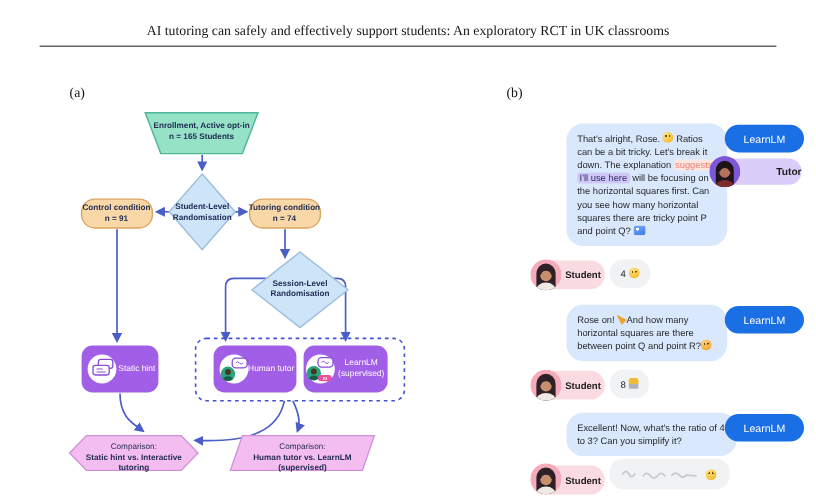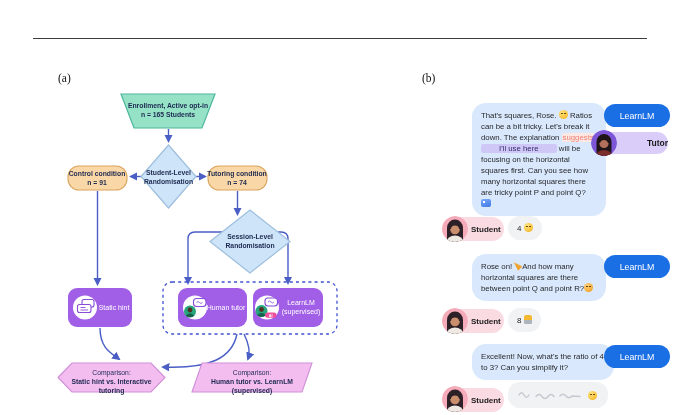--- a/index.html
+++ b/index.html
@@ -25,21 +25,21 @@
   .bubble-gray{position:absolute;box-sizing:border-box;background:#f1f2f4;border-radius:12px;
     padding:7px 9px;font-size:8px;color:#26282b;white-space:nowrap;}
   .pill-learnlm{position:absolute;width:66px;height:23px;background:#1a6fe4;border-radius:12px;
     color:#fff;font-size:8.8px;display:flex;align-items:center;justify-content:center;}
   .pill-tutor{position:absolute;width:70px;height:22px;background:#dacdf9;border-radius:11px;
     color:#1b1b1b;font-size:8.5px;font-weight:bold;display:flex;align-items:center;padding-left:32px;box-sizing:border-box;}
   .pill-student{position:absolute;width:62px;height:24px;background:#fbdbe2;border-radius:12px;
     color:#1b1b1b;font-size:8px;font-weight:bold;display:flex;align-items:center;padding-left:29px;box-sizing:border-box;text-align:center;}
   .avatar{position:absolute;width:26px;height:26px;border-radius:50%;overflow:hidden;z-index:3;}
   .del{color:#ef8276;background:#fde7e3;border-radius:2px;padding:0 1px;}
-  .ins{color:#33296b;background:#cfc8f7;border-radius:2px;padding:0 18px;}
+  .ins{color:#33296b;background:#cfc8f7;border-radius:2px;padding:0 2px;}
   
   .emo{display:inline-block;width:9px;height:9px;border-radius:50%;vertical-align:-1px;
     background:radial-gradient(circle at 34% 38%,#6b4a08 0 9%,transparent 10%),
                radial-gradient(circle at 66% 38%,#6b4a08 0 9%,transparent 10%),
                radial-gradient(circle at 35% 30%,#ffe47d,#f3ae17);}
   .emo.orange{background:radial-gradient(circle at 34% 38%,#6b3a08 0 9%,transparent 10%),
                radial-gradient(circle at 66% 38%,#6b3a08 0 9%,transparent 10%),
                radial-gradient(circle at 35% 30%,#ffd27d,#ef9913);}
   .party{display:inline-block;width:0;height:0;border-left:3.5px solid transparent;
     border-right:3.5px solid transparent;border-bottom:9px solid #efa22c;
@@ -50,20 +50,21 @@
   .gold{display:inline-block;width:8px;height:9px;vertical-align:-1px;border-radius:2px 2px 1px 1px;
     background:linear-gradient(180deg,#f2b933 0 55%,#aeb4bd 55% 100%);}
   .scribble-bubble{position:absolute;box-sizing:border-box;background:#f1f2f4;border-radius:12px;
     display:flex;align-items:center;padding:0 8px;}
 </style>
 </head>
 <body>
 
 <div class="page">
 
+  <div class="paper-title">AI tutoring can safely and effectively support students: An exploratory RCT in UK classrooms</div>
   <div class="header-rule"></div>
 
   <div id="panel-a">
     <div class="panel-label" style="left:3px;top:2px;">(a)</div>
 
     <svg width="345" height="345" viewBox="0 0 345 345">
       <defs>
         <marker id="ah" markerWidth="6" markerHeight="6" refX="4.6" refY="3" orient="auto">
           <path d="M0,0 L6,3 L0,6 Z" fill="#4a5ec6"></path>
         </marker>
@@ -165,21 +166,21 @@
     <div class="fc-label" style="left:140px;top:298px;width:114px;">
       <div class="reg">Comparison:</div>
       <div>Human tutor vs. LearnLM (supervised)</div>
     </div>
   </div>
 
   <div id="panel-b">
     <div class="panel-label" style="left:2px;top:2px;">(b)</div>
 
     <div class="bubble" style="left:52px;top:33px;width:134px;">
-      <span>That's squares, Rose.</span>
+      <span>That's alright, Rose.</span>
       <span class="emo"></span>
       <span>Ratios can be a bit tricky. Let's break it down. The explanation</span>
       <span class="del">suggests</span>
       <span class="ins">I'll use here</span>
       <span>will be focusing on the horizontal squares first. Can you see how many horizontal squares there are tricky point P and point Q?</span>
       <span class="attach"></span>
     </div>
     <div class="pill-learnlm" style="left:184px;top:34px;">
       <span>LearnLM</span>
     </div>

